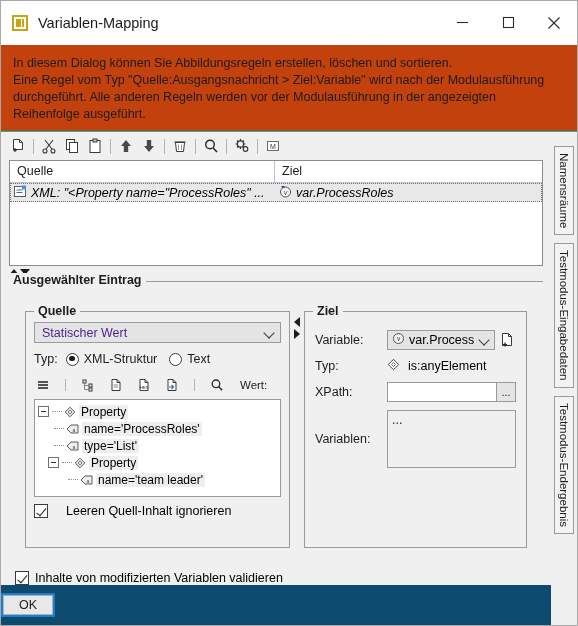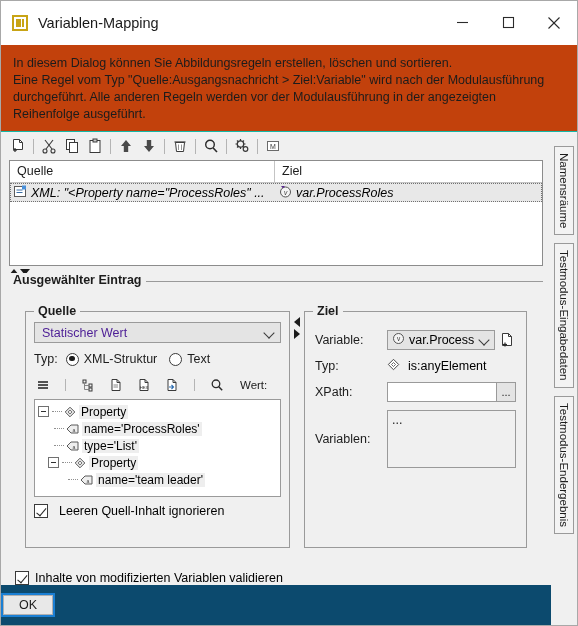--- a/index.html
+++ b/index.html
@@ -393,21 +393,21 @@
   .indent { flex: none; }
   .icon-diamond {
     width: 12px; height: 12px; flex: none; margin-right: 3px;
   }
   .icon-attr {
     width: 13px; height: 12px; flex: none; margin-right: 3px;
   }
   .cbrow {
     display: flex;
     align-items: center;
-    gap: 11px;
+    gap: 18px;
     font-size: 12.5px;
   }
   .quelle-foot { margin-top: 7px; }
   
   .frow {
     display: flex;
     align-items: center;
     margin-top: 8px;
     font-size: 12.5px;
   }

